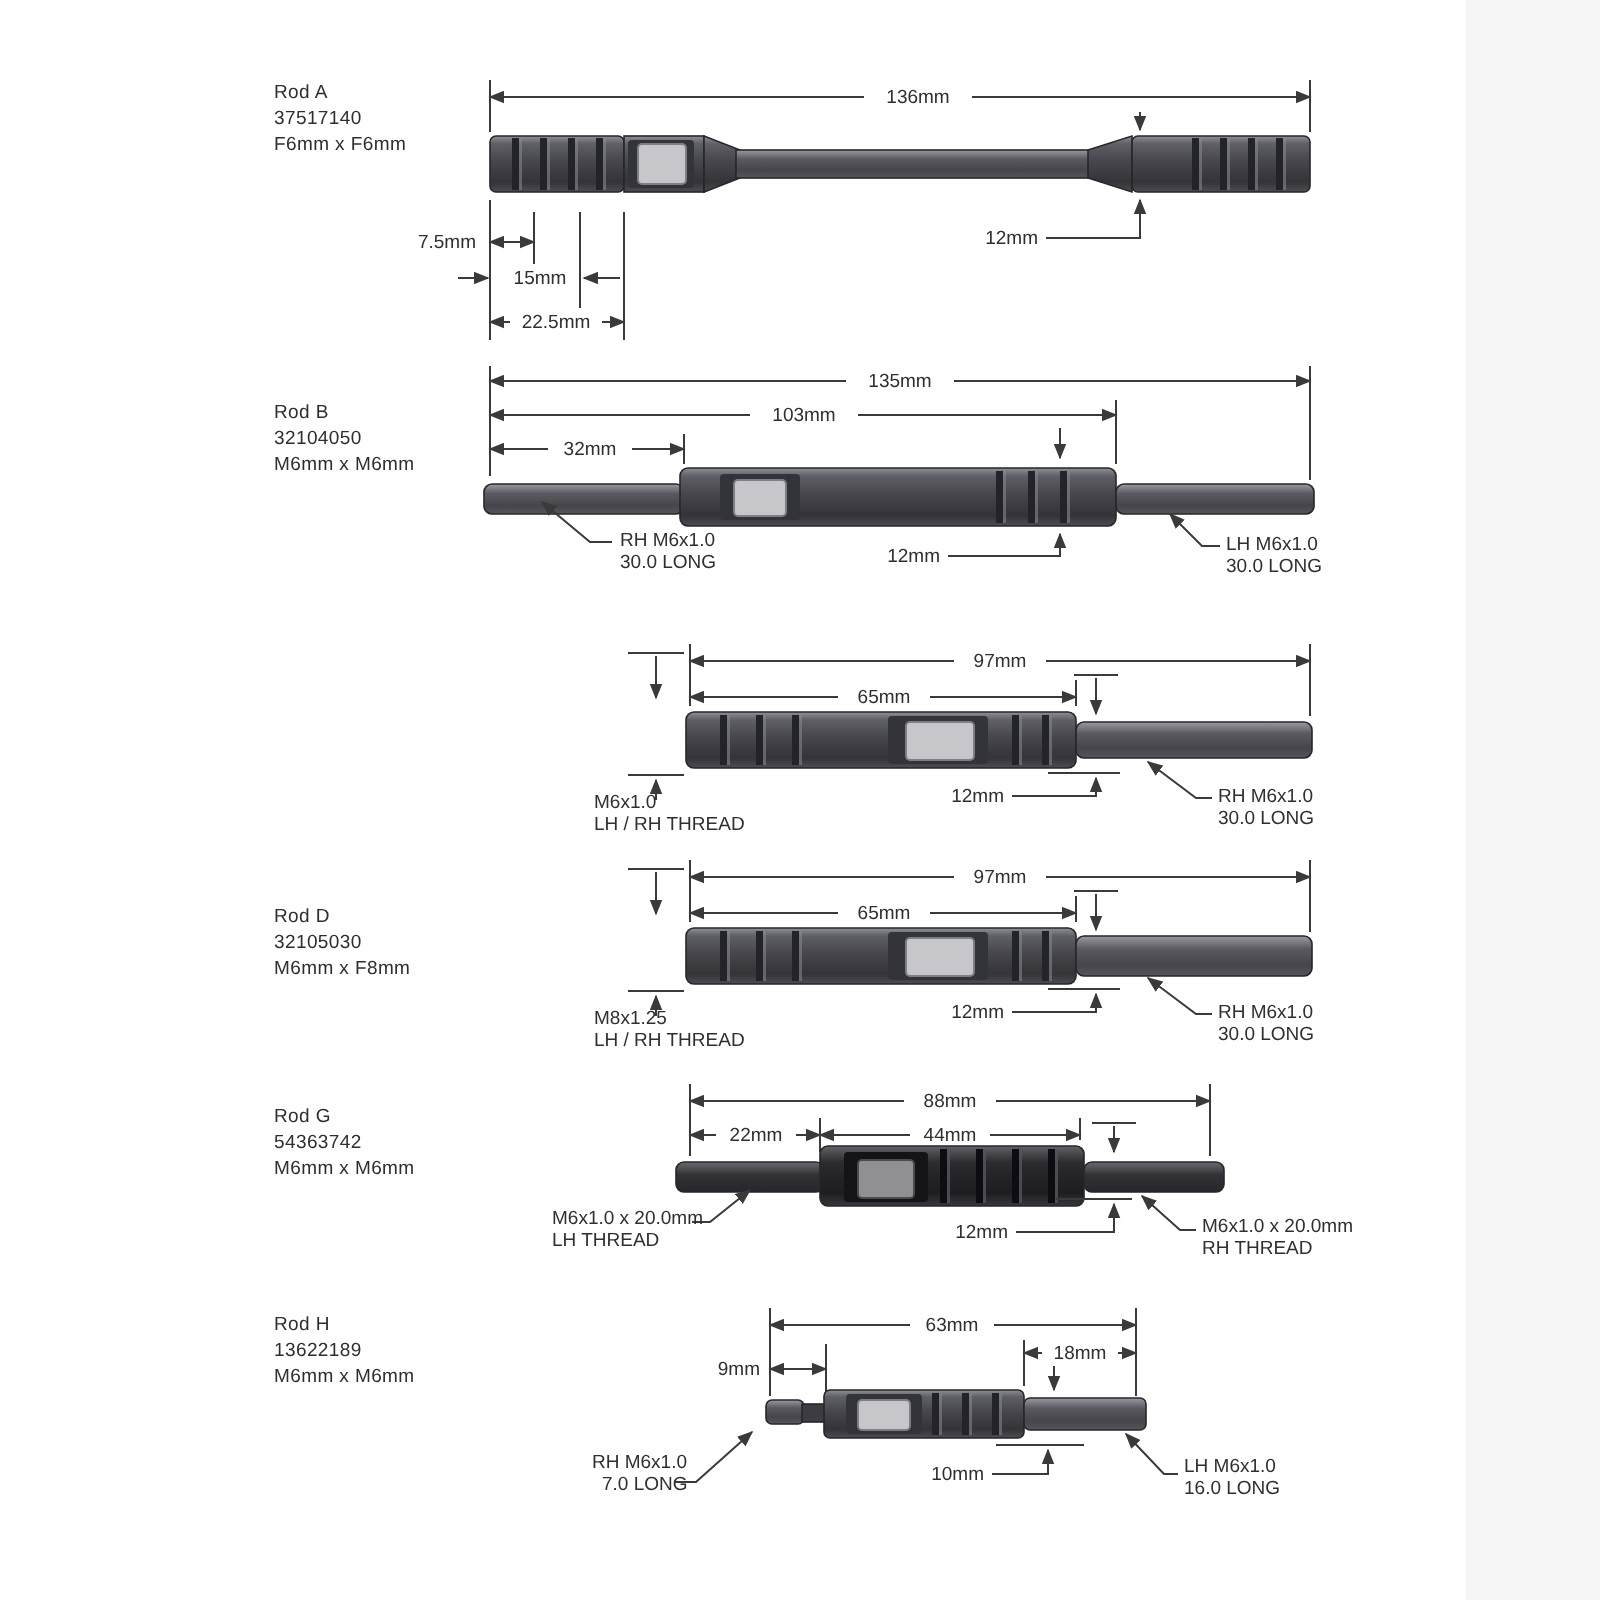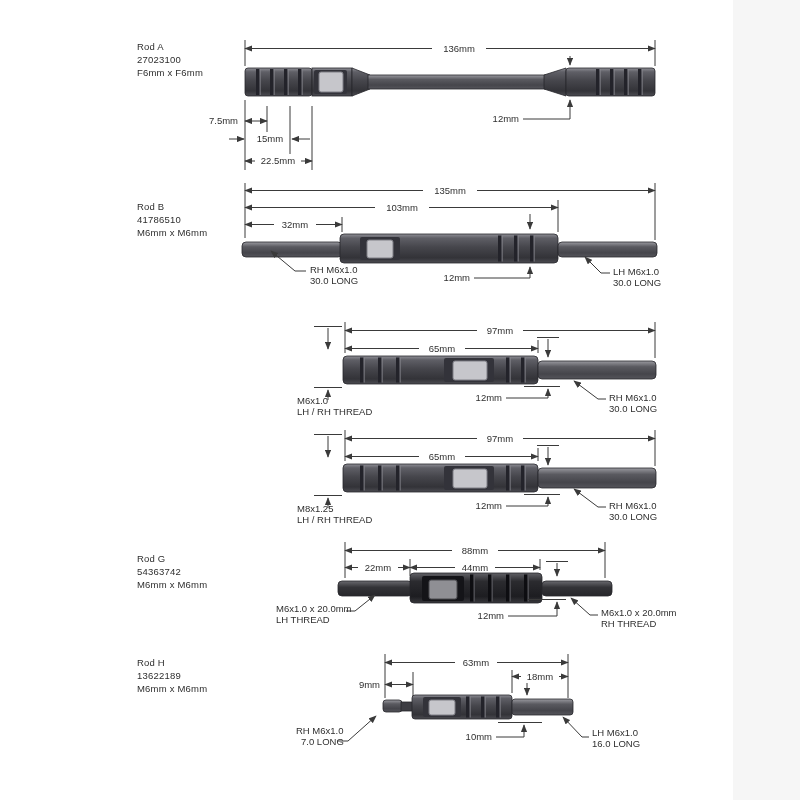--- a/index.html
+++ b/index.html
@@ -30,27 +30,32 @@
   .window-dark{fill:#8f8f94;stroke:#4a4a4f;stroke-width:1;}
   .wbg{fill:#ffffff;}
 </style>
 </head>
 <body>
 
 <div class="canvas">
 
   <div class="rod-label" style="top:40px">
     <span>Rod A</span>
-    <span>27023100</span>
+    <span>37517140</span>
     <span>F6mm x F6mm</span>
   </div>
   <div class="rod-label" style="top:200px">
     <span>Rod B</span>
-    <span>41786510</span>
+    <span>32104050</span>
     <span>M6mm x M6mm</span>
+  </div>
+  <div class="rod-label" style="top:452px">
+    <span>Rod D</span>
+    <span>32105030</span>
+    <span>M6mm x F8mm</span>
   </div>
   <div class="rod-label" style="top:552px">
     <span>Rod G</span>
     <span>54363742</span>
     <span>M6mm x M6mm</span>
   </div>
   <div class="rod-label" style="top:656px">
     <span>Rod H</span>
     <span>13622189</span>
     <span>M6mm x M6mm</span>

